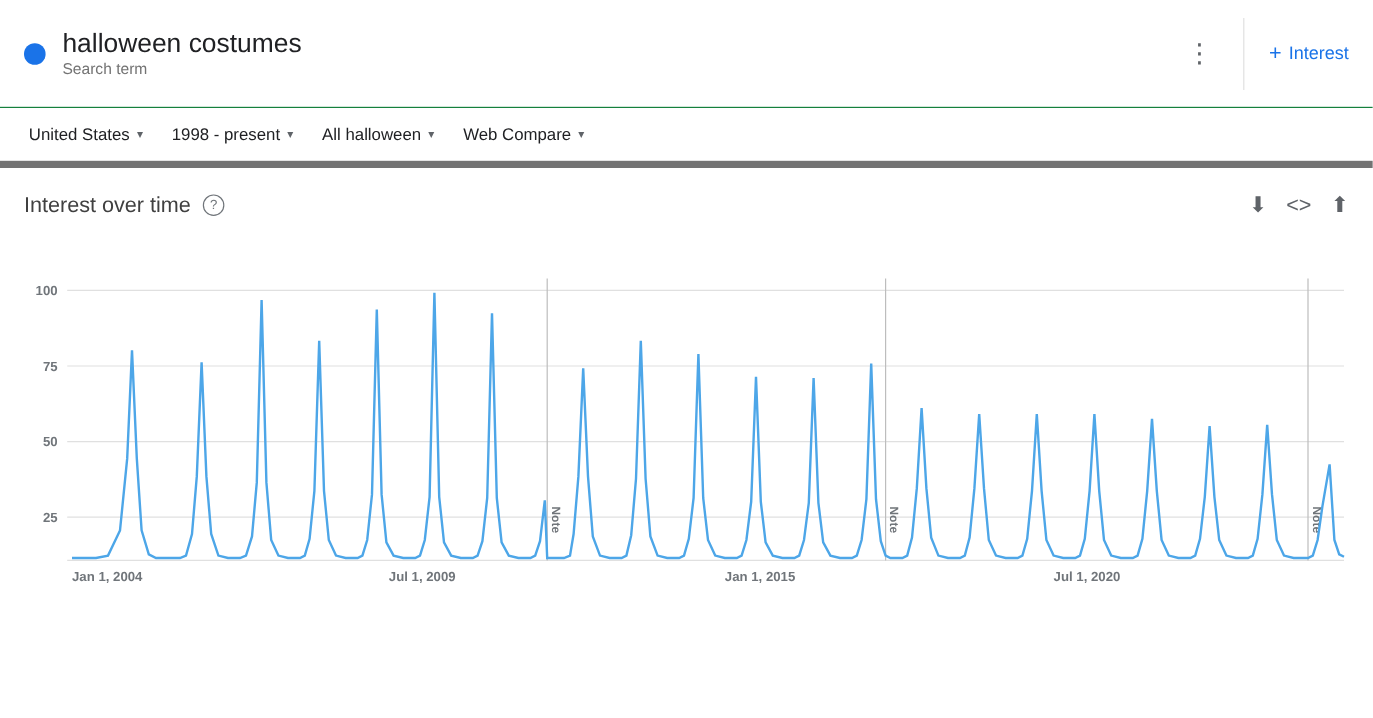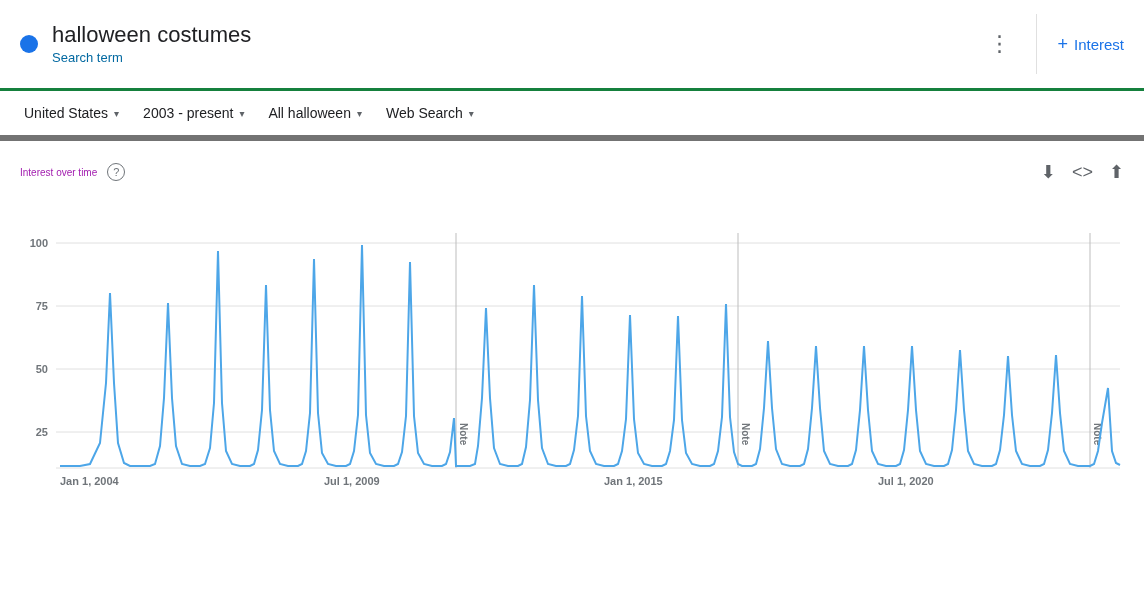--- a/index.html
+++ b/index.html
@@ -3,21 +3,21 @@
   <meta charset="utf-8">
   <style>
     * { margin: 0; padding: 0; box-sizing: border-box; }
     body { font-family: Arial, sans-serif; background: #fff; color: #333; width: 1144px; }
 
     
     .header {
       display: flex;
       align-items: center;
       padding: 14px 20px;
-      border-bottom: 3px solid #15803d;
+      border-bottom: 1px solid #15803d;
       min-height: 90px;
     }
     .search-term-block {
       display: flex;
       align-items: center;
       flex: 1;
     }
     .blue-dot {
       width: 18px; height: 18px;
       background: #1a73e8;
@@ -25,21 +25,21 @@
       margin-right: 14px;
       flex-shrink: 0;
     }
     .search-term-text h2 {
       font-size: 22px;
       font-weight: 400;
       color: #202124;
     }
     .search-term-text span {
       font-size: 13px;
-      color: #0369a1;
+      color: #737373;
     }
     .header-actions {
       display: flex;
       align-items: center;
       gap: 20px;
     }
     .dots-btn {
       background: none; border: none; cursor: pointer;
       font-size: 22px; color: #5f6368; display: flex; align-items: center;
       padding: 6px;
@@ -74,21 +74,21 @@
       padding: 20px 20px 10px 20px;
     }
     .chart-header {
       display: flex; align-items: center; justify-content: space-between;
       margin-bottom: 20px;
     }
     .chart-title-group {
       display: flex; align-items: center; gap: 10px;
     }
     .chart-title {
-      font-size: 10px; color: #a21caf;
+      font-size: 18px; color: #404040;
     }
     .help-icon {
       width: 18px; height: 18px; border-radius: 50%;
       border: 1.5px solid #70757a;
       display: flex; align-items: center; justify-content: center;
       font-size: 11px; color: #70757a; cursor: pointer;
     }
     .chart-actions {
       display: flex; align-items: center; gap: 16px;
     }
@@ -124,29 +124,29 @@
     </button>
   </div>
 </div>
 
 <div class="filters">
   <button class="filter-btn">
     <span>United States</span>
     <span class="chevron">▾</span>
   </button>
   <button class="filter-btn">
-    <span>2003 - present</span>
+    <span>1998 - present</span>
     <span class="chevron">▾</span>
   </button>
   <button class="filter-btn">
     <span>All halloween</span>
     <span class="chevron">▾</span>
   </button>
   <button class="filter-btn">
-    <span>Web Search</span>
+    <span>Web Compare</span>
     <span class="chevron">▾</span>
   </button>
 </div>
 
 <div class="chart-section">
   <div class="chart-header">
     <div class="chart-title-group">
       <span class="chart-title">Interest over time</span>
       <div class="help-icon">?</div>
     </div>

